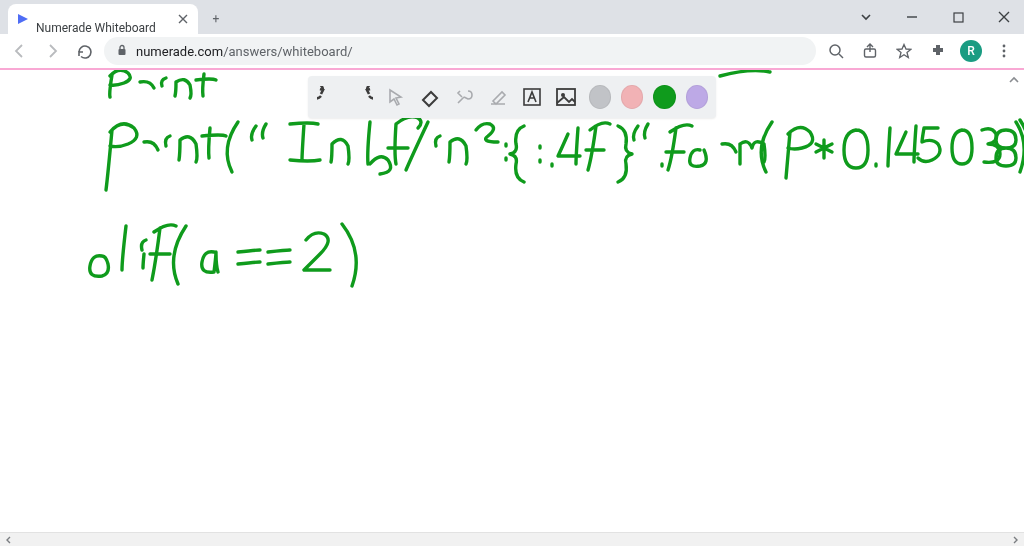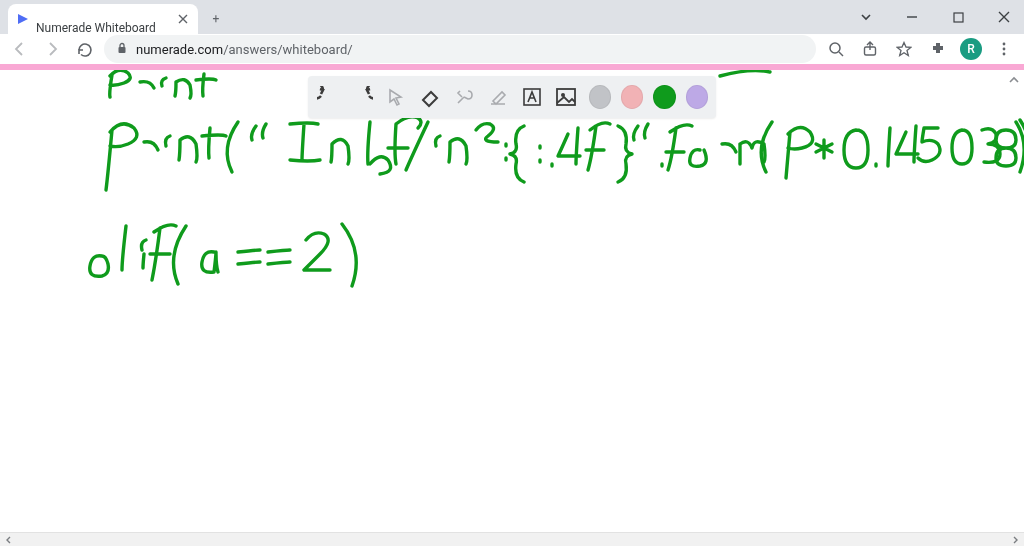--- a/index.html
+++ b/index.html
@@ -49,21 +49,21 @@
     padding-right: 6px;
     gap: 18px;
     color: #3c4043;
   }
   .win-controls .btn { width: 28px; height: 22px; display: flex; align-items: center; justify-content: center; }
 
   
   .toolbar {
     height: 36px;
     background: #fff;
-    border-bottom: 6px solid #f9a8d4;
+    border-bottom: 2px solid #f9a8d4;
     display: flex;
     align-items: center;
     padding: 0 8px;
     gap: 8px;
   }
   .nav-icon { width: 24px; height: 24px; display: flex; align-items: center; justify-content: center; color: #5f6368; border-radius: 50%; }
   .nav-icon.disabled { color: #b9bbbe; }
   .omnibox {
     flex: 1;
     height: 28px;

